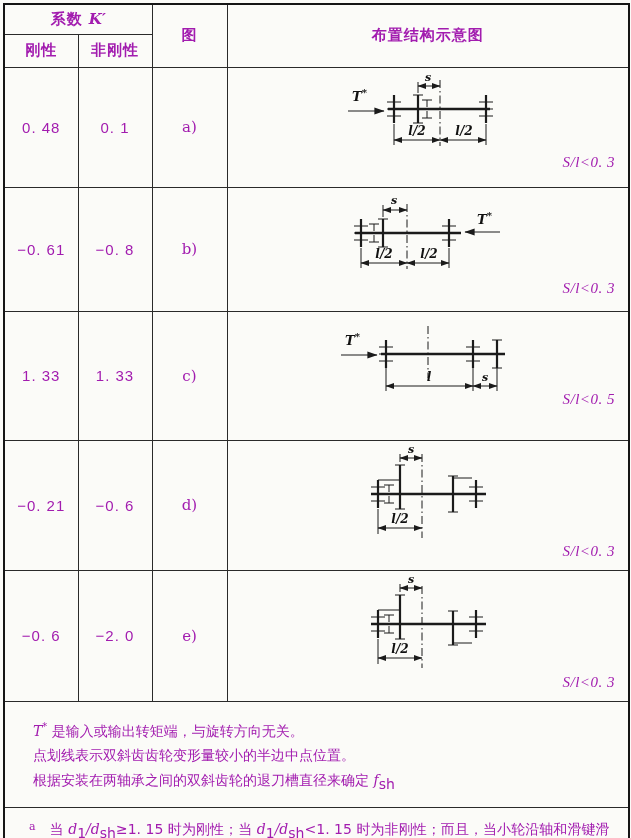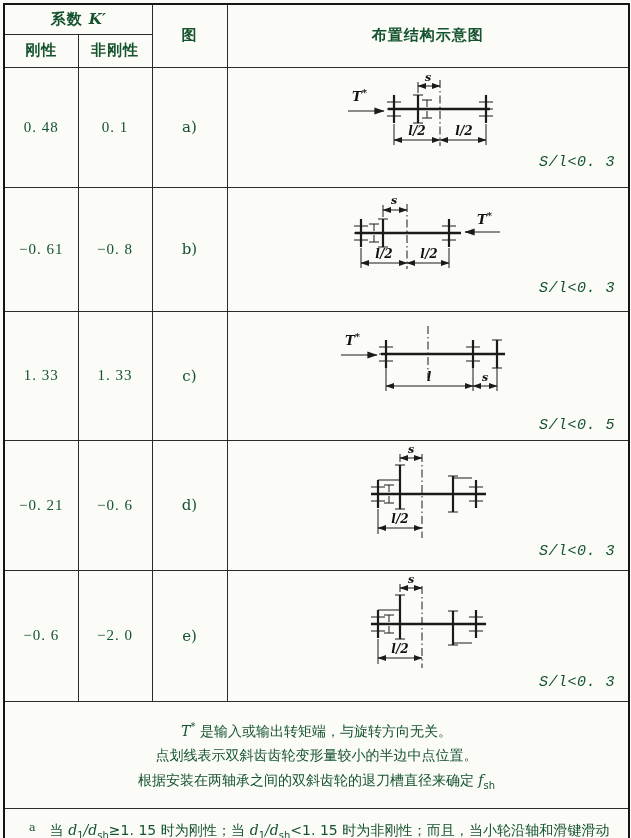--- a/index.html
+++ b/index.html
@@ -1,54 +1,54 @@
 <!DOCTYPE html>
 <html><head>
 <meta charset="utf-8">
 <style>
   html,body{margin:0;padding:0;background:#e8e8e4;}
   .page{
     width:631px;height:838px;background:#fbfbf8;box-sizing:border-box;
-    font-family:"DejaVu Sans",sans-serif;color:#14532d;position:relative;
+    font-family:"DejaVu Sans",sans-serif;color:#a21caf;position:relative;
     padding:3px;
   }
   table.doc{
     border-collapse:collapse;table-layout:fixed;width:625px;
     border:2px solid #151515;
   }
   table.doc td{
     border:1px solid #2a2a2a;vertical-align:middle;text-align:center;
     padding:0;overflow:hidden;
   }
   .hdr{font-size:15px;font-weight:600;letter-spacing:1px;}
   .hdr .kvar{font-family:"DejaVu Serif",serif;font-style:italic;font-weight:700;letter-spacing:0;}
-  .val{font-family:Liberation Serif, serif;font-size:15px;letter-spacing:1px;}
+  .val{font-family:Liberation Sans, sans-serif;font-size:15px;letter-spacing:1px;}
   .figcell{font-family:"DejaVu Serif",serif;font-size:15px;}
   .diagcell{position:relative;}
   .diagcell svg{display:block;}
   .ratio{
-    position:absolute;right:13px;font-family:Liberation Mono, monospace;
+    position:absolute;right:13px;font-family:Liberation Serif, serif;
     font-style:italic;font-size:15px;letter-spacing:0.5px;
   }
   
   .ln{stroke:#1b1b1b;stroke-width:1.2;fill:none;stroke-linecap:butt;}
   .bw{stroke-width:2.2;}
   .thick{stroke-width:2.6;}
   .dd{stroke-dasharray:8 3 1.5 3;stroke-width:1;}
   .thin{stroke-width:1;}
   svg text{fill:#111;font-family:"DejaVu Serif",serif;font-style:italic;}
   .tq{font-size:13px;font-weight:700;}
   .dimt{font-size:12px;text-anchor:middle;font-weight:600;}
   .dims{font-size:11px;text-anchor:middle;font-weight:600;}
   
-  .notes{padding:12px 20px 10px 20px;text-align:center;font-size:14px;line-height:25px;}
+  .notes{padding:12px 20px 10px 28px;text-align:left;font-size:14px;line-height:25px;}
   .notes p{margin:0;}
   .ser{font-family:"DejaVu Serif",serif;font-style:italic;}
   .notes sup,.fn sup{font-size:10px;}
-  .notes sub,.fn sub{font-size:10px;}
+  .notes sub,.fn sub{font-size:14px;}
   .fnrow{vertical-align:top;}
   .fn{padding:9px 14px 6px 24px;text-align:left;font-size:14px;line-height:24px;display:flex;gap:14px;}
   .fn .marker{font-size:11px;position:relative;top:-2px;font-family:"DejaVu Serif",serif;}
   .fn .fntext{display:inline-block;width:560px;text-align:justify;}
 </style>
 </head>
 <body>
 
 <svg width="0" height="0" style="position:absolute">
   <defs>
@@ -180,21 +180,21 @@
         <use href="#sym-gear" x="269" y="42"></use>
         <line class="ln dd" x1="200" y1="14" x2="200" y2="66"></line>
         <line class="ln thin" x1="158" y1="56" x2="158" y2="79"></line>
         <line class="ln thin" x1="245" y1="56" x2="245" y2="79"></line>
         <line class="ln thin" x1="269" y1="56" x2="269" y2="79"></line>
         <line class="ln thin" x1="158" y1="74" x2="245" y2="74" marker-start="url(#ar-c)" marker-end="url(#ar-c)"></line>
         <line class="ln thin" x1="245" y1="74" x2="269" y2="74" marker-start="url(#ar-c)" marker-end="url(#ar-c)"></line>
         <text x="201" y="69" class="dimt">l</text>
         <text x="257" y="69" class="dims">s</text>
       </svg>
-      <div class="ratio" style="bottom:6px">S/l&lt;0. 5</div>
+      <div class="ratio" style="bottom:32px">S/l&lt;0. 5</div>
     </td>
   </tr>
 
   <tr style="height:129px">
     <td class="val">−0. 21</td>
     <td class="val">−0. 6</td>
     <td class="figcell">d)</td>
     <td class="diagcell">
       <svg width="401" height="129" viewBox="0 0 401 129">
         <defs>

